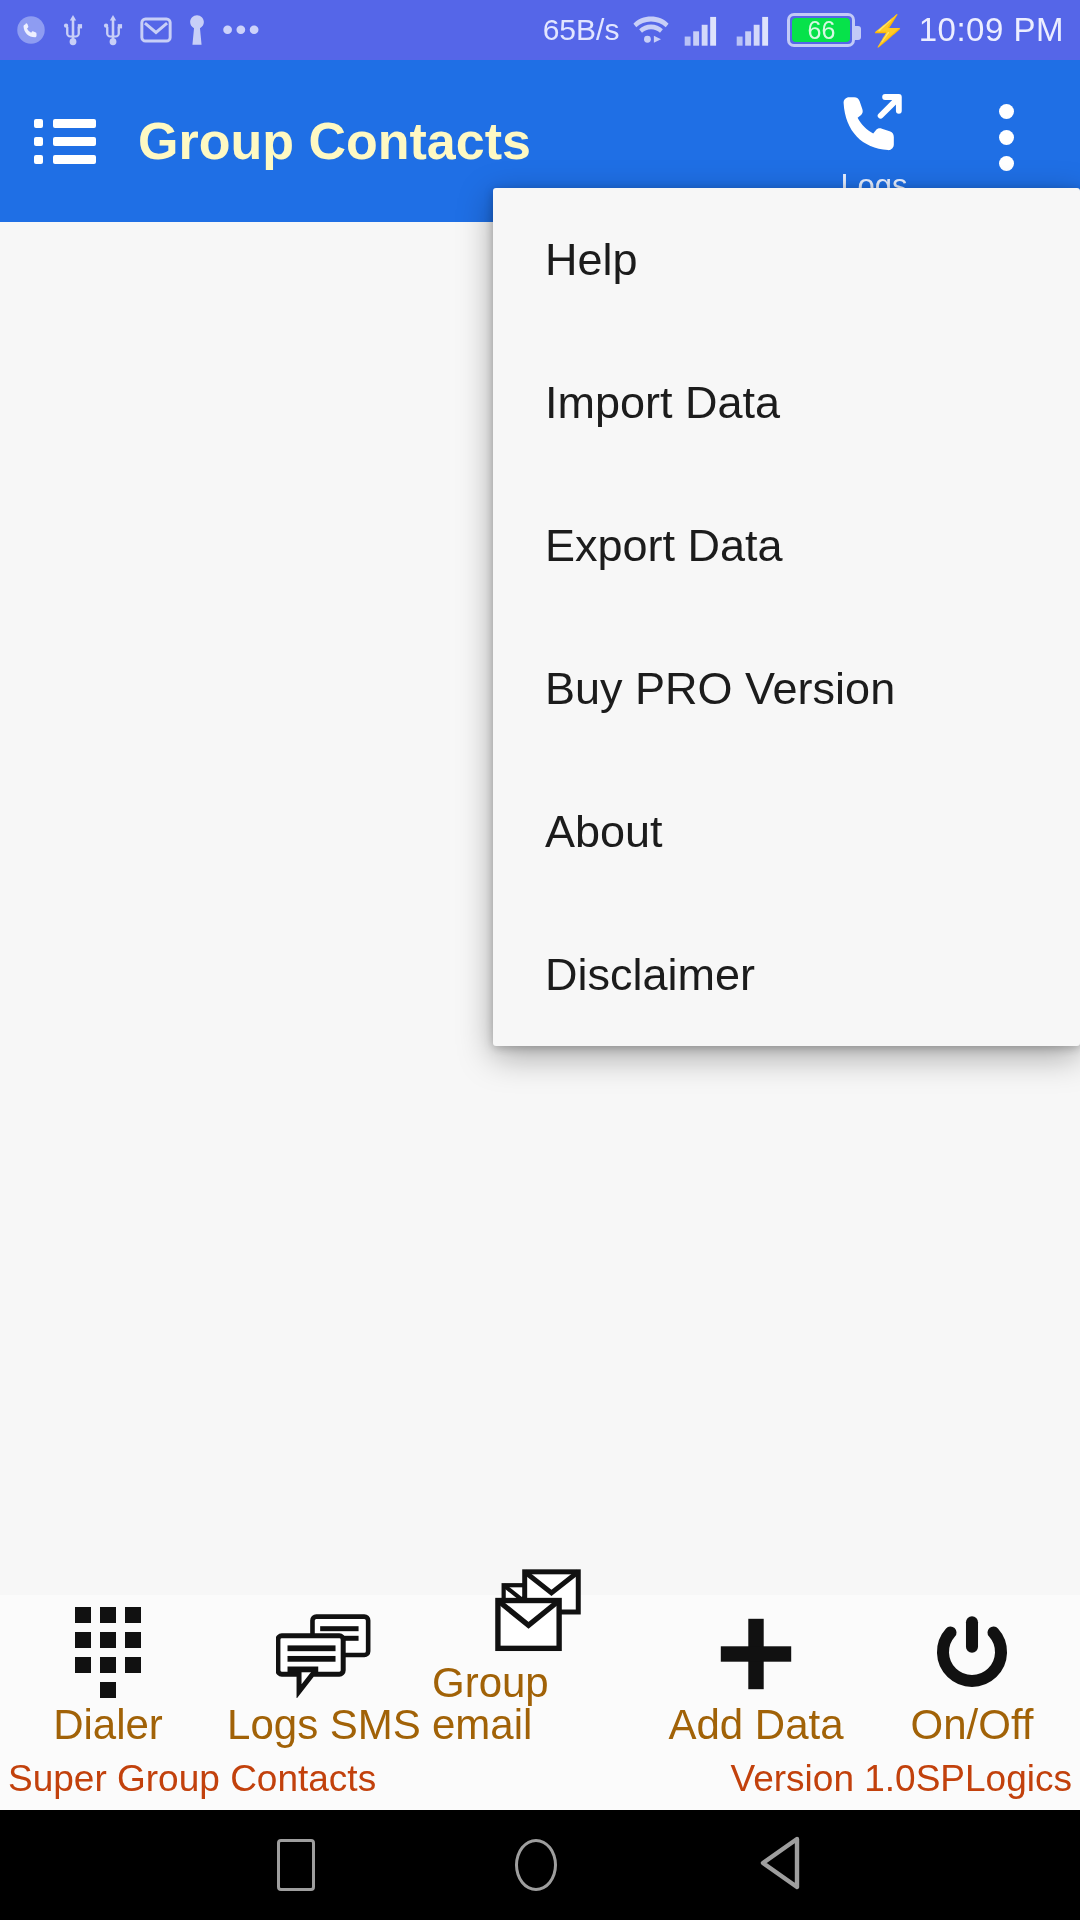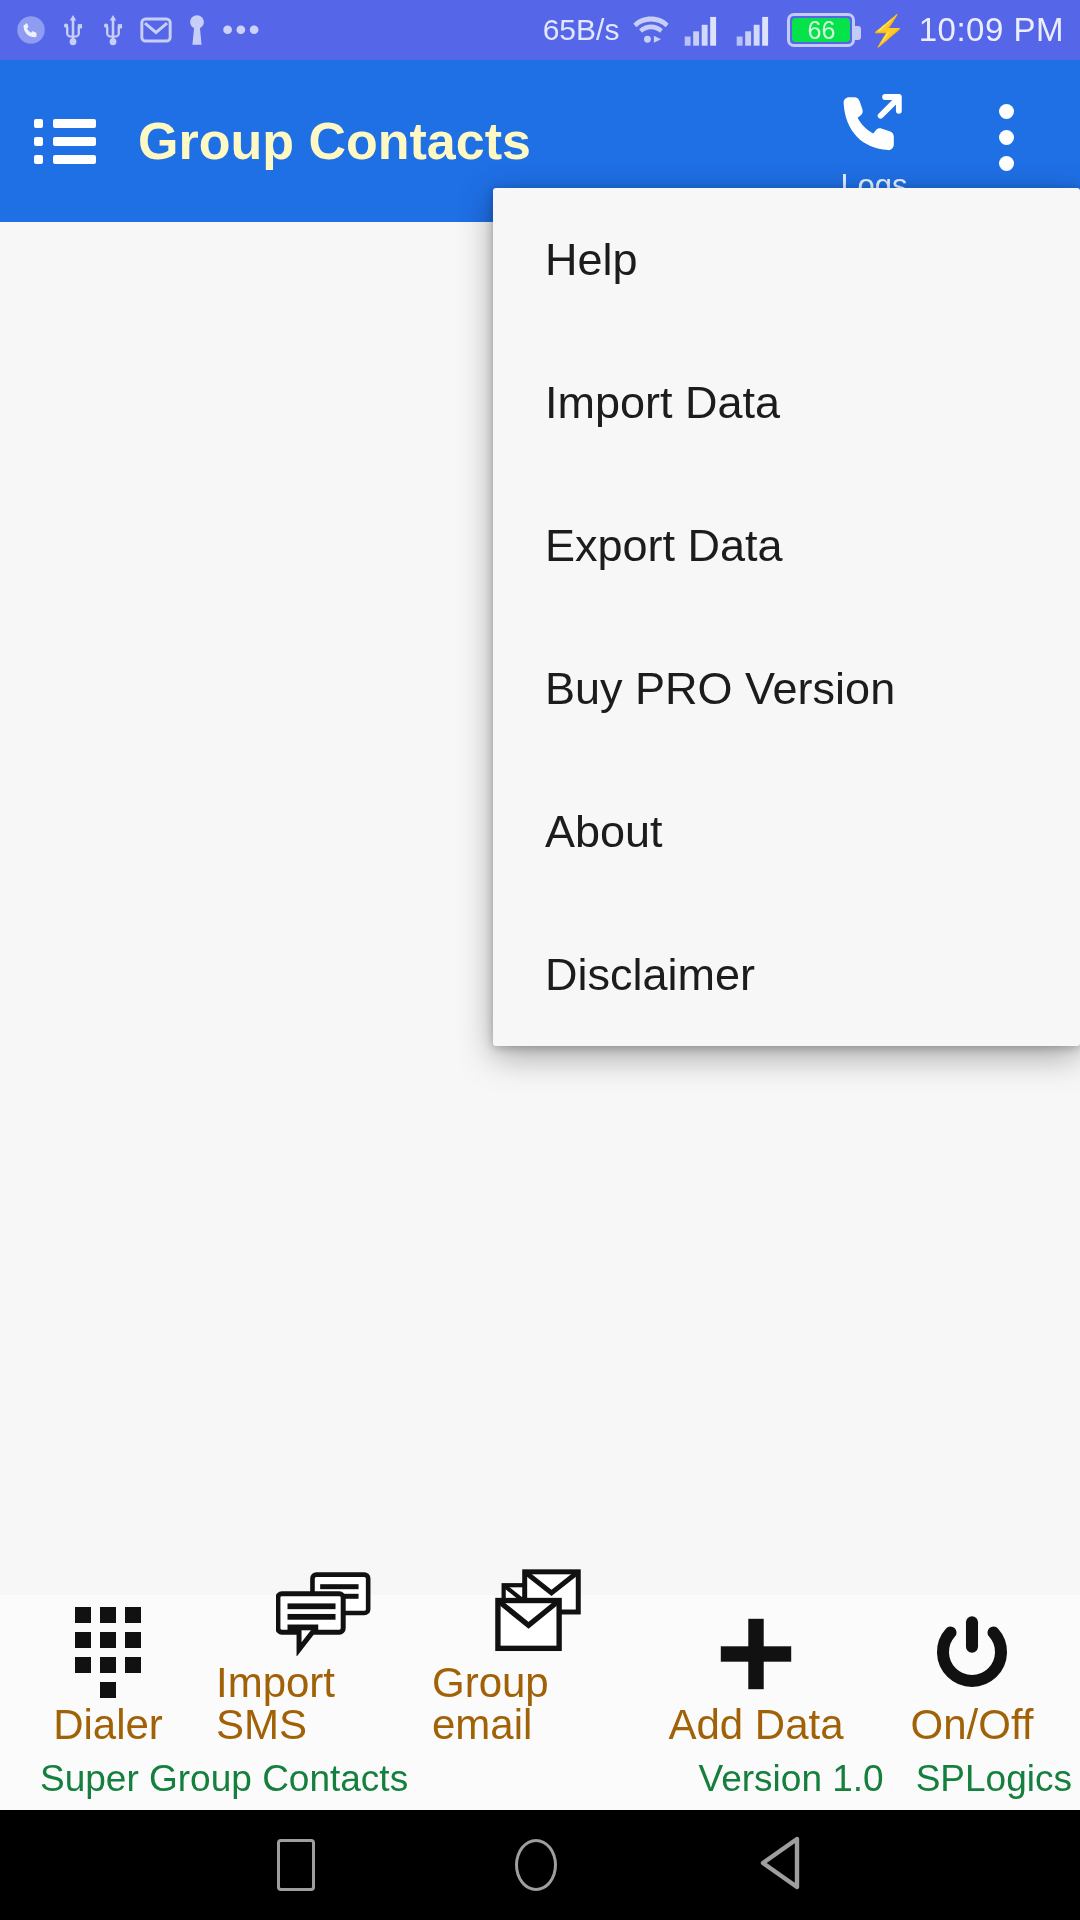--- a/index.html
+++ b/index.html
@@ -78,21 +78,21 @@
   
   .bottombar{
     position:absolute; left:0; bottom:110px; width:1080px; height:215px;
     background:#fbfbfb; display:flex; flex-direction:column; justify-content:flex-end;
   }
   .bb-items{ display:flex; align-items:flex-end; height:150px; }
   .bb-item{ flex:1; display:flex; flex-direction:column; align-items:center; justify-content:flex-end; gap:6px; }
   .bb-icon{ height:92px; display:flex; align-items:flex-end; justify-content:center; }
   .bb-label{ color:#a16207; font-size:42px; line-height:1; padding-bottom:2px; }
   .bb-footer{ display:flex; align-items:center; height:62px; padding:0 8px; }
-  .ft{ color:#15803d; font-size:37px; white-space:nowrap;margin-left:32px; }
+  .ft{ color:#c2410c; font-size:37px; white-space:nowrap; }
   .ft-left{ flex:0 0 auto; }
   .ft-mid{ flex:1; text-align:right; }
   .ft-right{ flex:0 0 auto; }
 
   
   .dialpad{ display:grid; grid-template-columns:repeat(3,16px); gap:9px; justify-content:center; }
   .dialpad i{ width:16px; height:16px; background:#111; display:block; }
   .dialpad .spacer{ background:transparent; }
 
   
@@ -262,21 +262,21 @@
             <rect x="19" y="2" width="29" height="20" rx="2" fill="#fff" stroke="#111" stroke-width="2.4"></rect>
             <rect x="23" y="7" width="20" height="2.6" fill="#111"></rect>
             <rect x="23" y="12" width="20" height="2.6" fill="#111"></rect>
             <rect x="23" y="17" width="12" height="2.6" fill="#111"></rect>
             <path d="M3 12h30a2 2 0 0 1 2 2v16a2 2 0 0 1-2 2H19l-7 9v-9H3a2 2 0 0 1-2-2V14a2 2 0 0 1 2-2z" fill="#fff" stroke="#111" stroke-width="2.6"></path>
             <rect x="6" y="17" width="25" height="3" fill="#111"></rect>
             <rect x="6" y="22.5" width="25" height="3" fill="#111"></rect>
             <rect x="6" y="28" width="16" height="3" fill="#111"></rect>
           </svg>
         </span>
-        <span class="bb-label">Import SMS</span>
+        <span class="bb-label">Logs SMS</span>
       </div>
 
       <div class="bb-item">
         <span class="bb-icon">
           <svg width="92" height="88" viewBox="0 0 48 46">
             <rect x="5" y="9" width="19" height="15" fill="#fff" stroke="#111" stroke-width="2.2"></rect>
             <path d="M5 9l9.5 7.5L24 9" fill="none" stroke="#111" stroke-width="2.2"></path>
             <rect x="16" y="2" width="28" height="21" fill="#fff" stroke="#111" stroke-width="2.6"></rect>
             <path d="M16 2l14 11 14-11" fill="none" stroke="#111" stroke-width="2.6"></path>
             <rect x="2" y="17" width="32" height="25" fill="#fff" stroke="#111" stroke-width="2.8"></rect>

